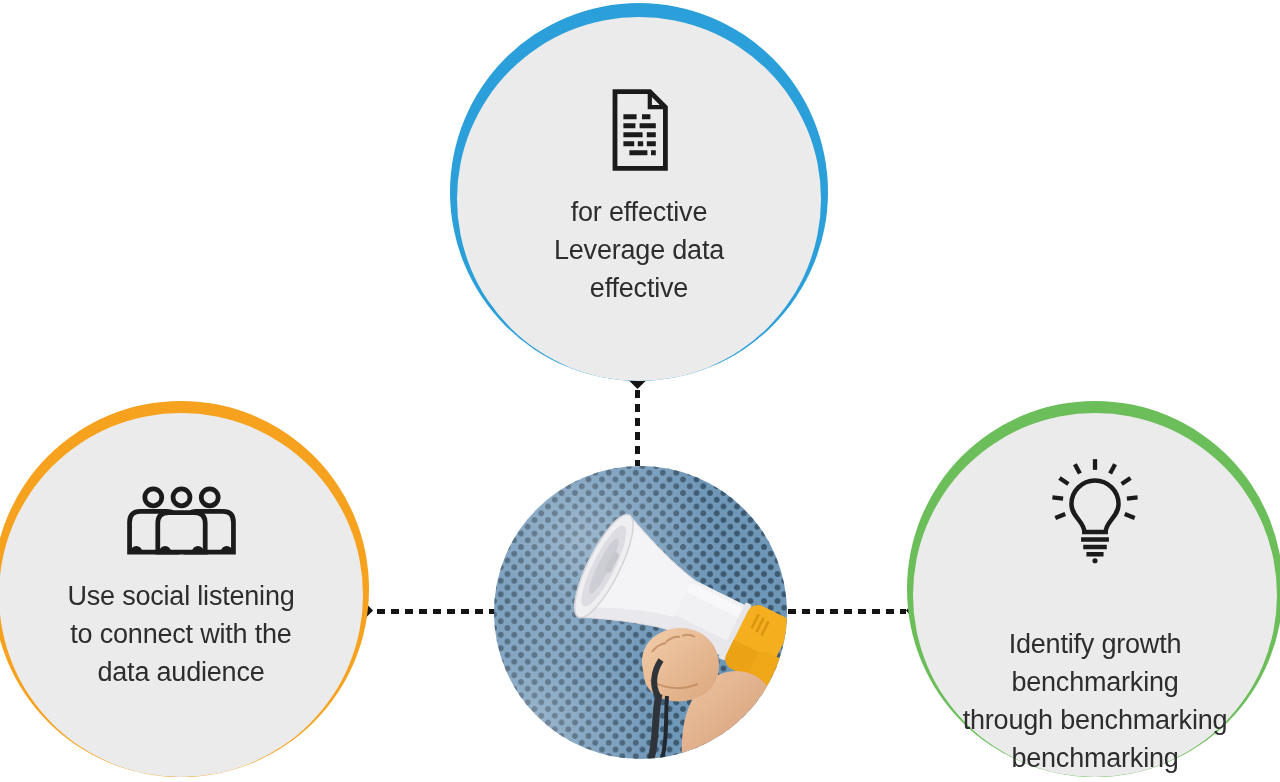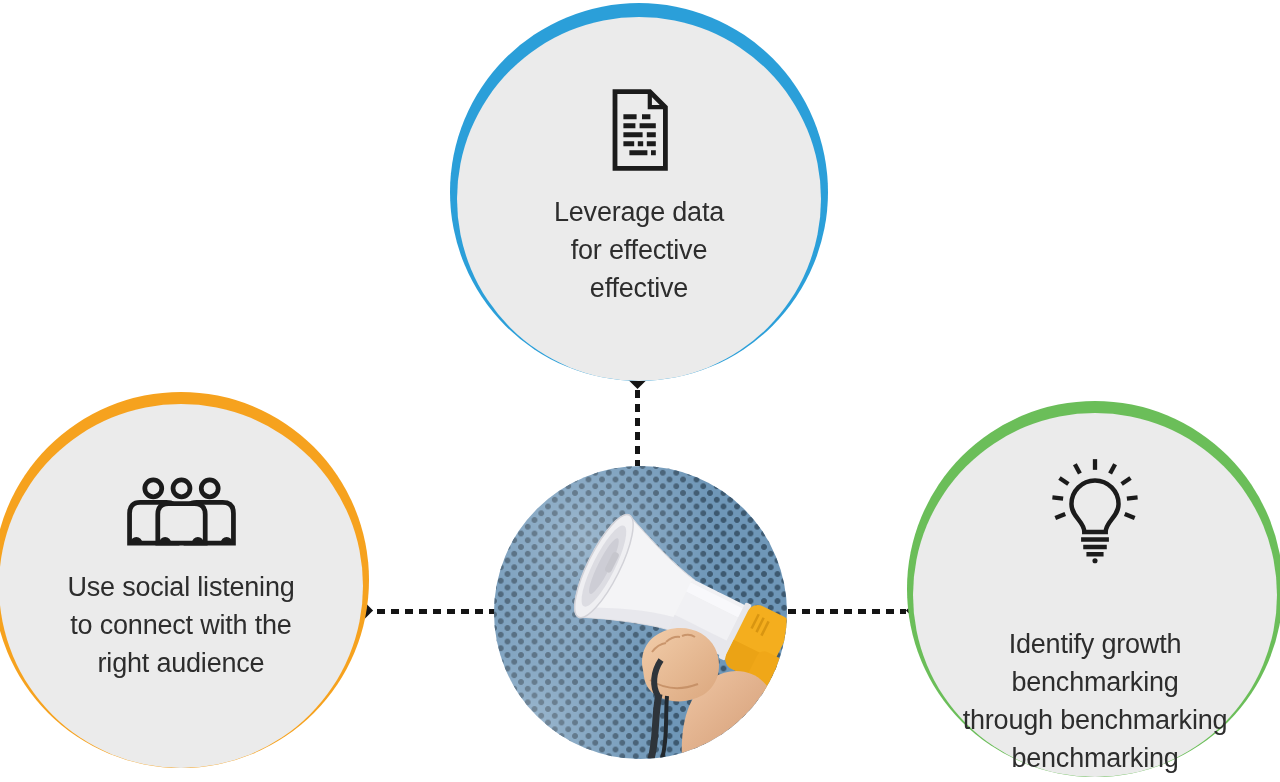--- a/index.html
+++ b/index.html
@@ -12,21 +12,21 @@
   .node .ring{
     position:absolute;border-radius:50%;
     left:-7px;right:-7px;top:-14px;bottom:0;
   }
   .node-left .ring,.node-right .ring{left:-6px;right:-6px;top:-12px;}
   .node .face{
     position:absolute;inset:0;border-radius:50%;background:#EBEBEB;
     display:flex;flex-direction:column;align-items:center;
   }
   .node-top{left:457px;top:17px;}
-  .node-left{left:-1px;top:404px;}
+  .node-left{left:-1px;top:413px;}
   .node-right{left:913px;top:413px;}
   .node-top .face{padding-top:71px;}
   .node-left .face{padding-top:73px;}
   .node-right .face{padding-top:44px;justify-content:space-between;}
   .icon{flex:0 0 auto;line-height:0;}
   .node-top .icon{margin-bottom:21px;}
   .node-left .icon{margin-bottom:21px;}
   .node-right .icon{margin-bottom:13px;}
   .caption{
     margin:0;text-align:center;color:#2D2D2D;
@@ -87,22 +87,22 @@
           <g stroke-width="4.2">
             <path d="M17,24 H28 M32.5,24 H39.5"></path>
             <path d="M17,31.5 H27 M30.5,31.5 H44"></path>
             <path d="M17,39 H33 M36.5,39 H44"></path>
             <path d="M17,46.5 H26 M29,46.5 H33.5 M36.5,46.5 H44"></path>
             <path d="M22,54 H37 M40,54 H44"></path>
           </g>
         </svg>
       </div>
       <p class="caption">
+        <span>for effective</span>
         <span>Leverage data</span>
-        <span>for effective</span>
         <span>effective</span>
         <span></span>
       </p>
     </div>
   </section>
 
   <section class="node node-left">
     <div class="ring" style="background: rgb(246, 162, 30);"></div>
     <div class="face">
       <div class="icon">
@@ -114,21 +114,21 @@
           <path d="M6.8,58.5 A3.2,3.2 0 0 1 13.2,58.5 M36.8,58.5 A3.2,3.2 0 0 1 43.2,58.5"></path>
           <path d="M54,58.5 V32 Q54,22.5 63.5,22.5 H86.5 Q96,22.5 96,32 V58.5 Z" fill="#EBEBEB"></path>
           <path d="M56.8,58.5 A3.2,3.2 0 0 1 63.2,58.5 M86.8,58.5 A3.2,3.2 0 0 1 93.2,58.5"></path>
           <path d="M29,58.5 V33 Q29,23.5 38.5,23.5 H61.5 Q71,23.5 71,33 V58.5 Z" fill="#EBEBEB"></path>
           <path d="M32.3,58.5 A3.2,3.2 0 0 1 38.7,58.5 M61.3,58.5 A3.2,3.2 0 0 1 67.7,58.5"></path>
         </svg>
       </div>
       <p class="caption">
         <span>Use social listening</span>
         <span>to connect with the</span>
-        <span>right audience</span>
+        <span>data audience</span>
         <span></span>
       </p>
     </div>
   </section>
 
   <section class="node node-right">
     <div class="ring" style="background: rgb(107, 190, 89);"></div>
     <div class="face">
       <div class="icon">
         <svg width="90" height="107" viewBox="0 0 84 100" fill="none" stroke="#1B1B1B" stroke-width="4.2">

